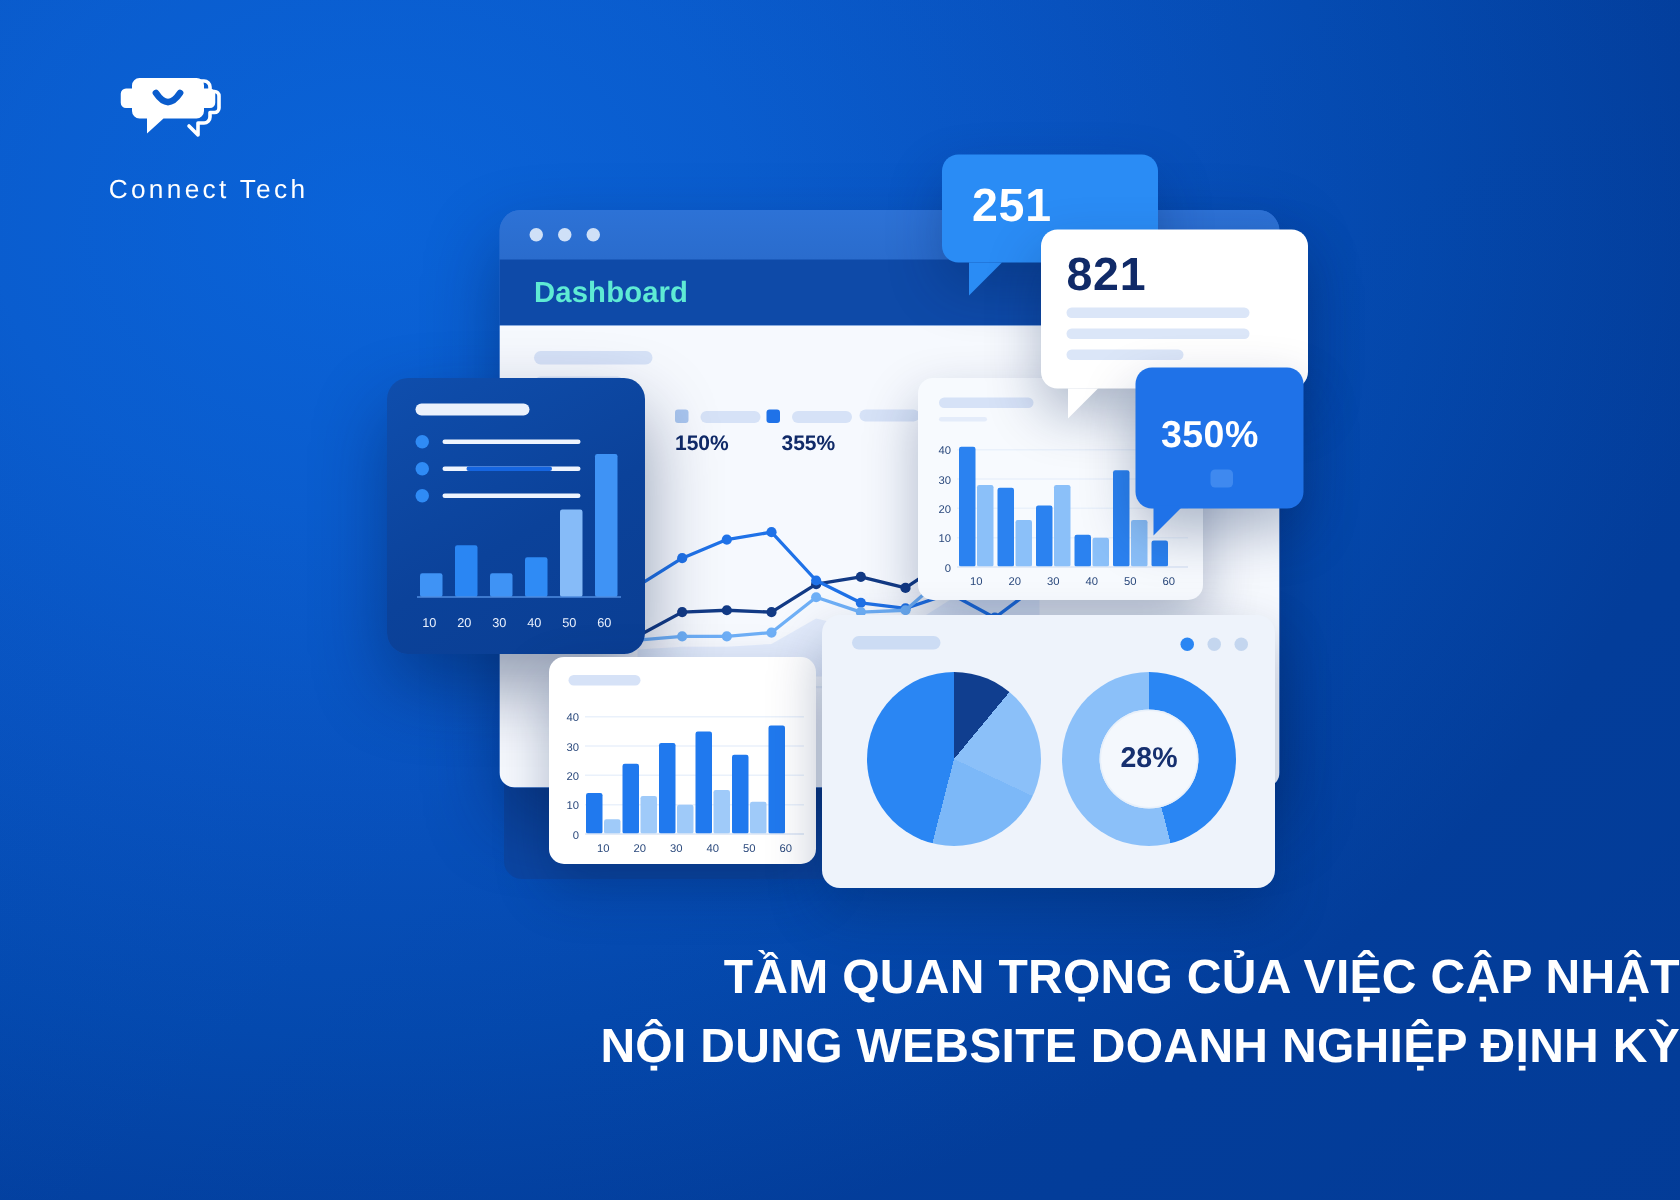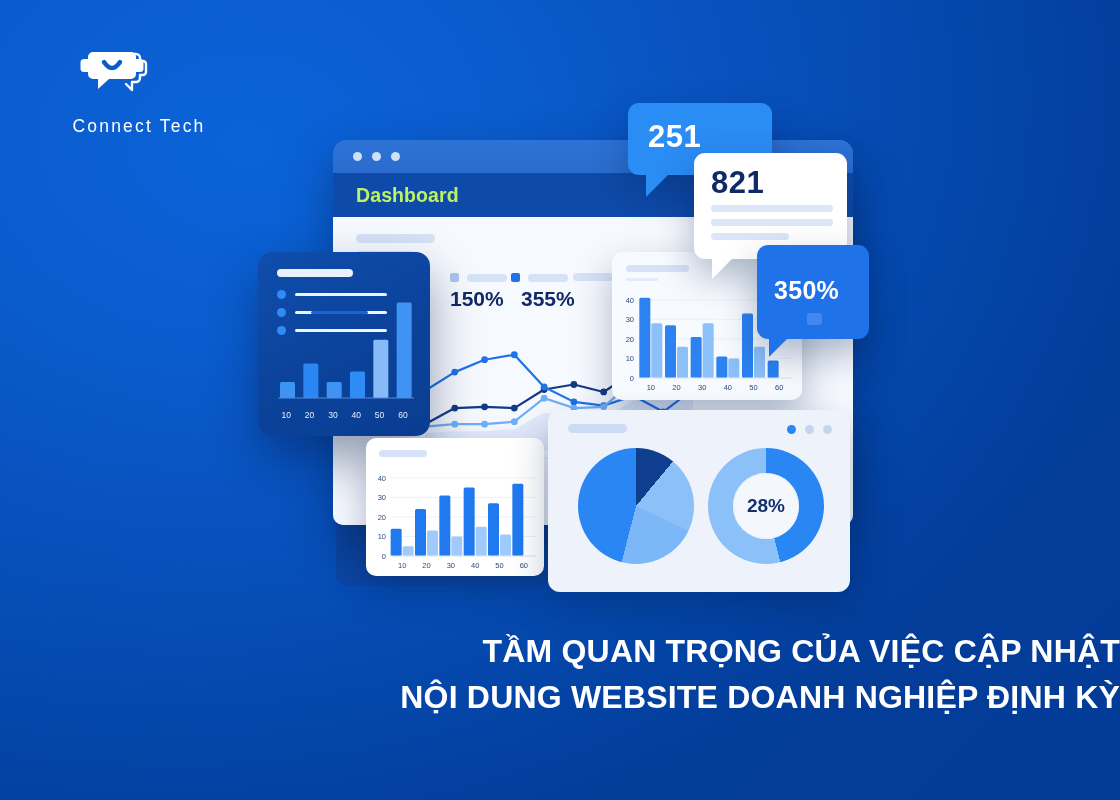--- a/index.html
+++ b/index.html
@@ -48,30 +48,30 @@
   #main-window .chrome {
     height:33px; background:linear-gradient(180deg,#2d72d6,#2a6ccd);
     display:flex; align-items:center; padding-left:20px; gap:10px;
   }
   #main-window .chrome .dot { background:#cfe0f7; }
   #main-window .titlebar {
     height:44px; background:#0e4aa8;
     display:flex; align-items:center; padding-left:23px;
   }
   #main-window .titlebar span {
-    color:#bef264; font-size:19.5px; font-weight:700; letter-spacing:0.1px;
+    color:#5eead4; font-size:19.5px; font-weight:700; letter-spacing:0.1px;
   }
   #main-window .body {
     position:relative; height:308px; background:#f6f9fe;
   }
 
   .legend-row { position:absolute; display:flex; align-items:center; gap:8px; }
   .legend-sq { width:9px; height:9px; border-radius:2px; }
 
-  .pct-big { position:absolute; color:#102a68; font-size:21px; font-weight:700; }
+  .pct-big { position:absolute; color:#102a68; font-size:14px; font-weight:700; }
 
   
   #dark-card {
     left:258px; top:252px; width:172px; height:184px;
     background:linear-gradient(150deg,#0f4ead 0%,#0b429a 55%,#0a3e93 100%);
     border-radius:14px; z-index:14;
   }
   #dark-card .hdr { position:absolute; left:19px; top:17px; width:76px; height:8px;
      border-radius:4px; background:#eaf1fc; }
   #dark-card .li { position:absolute; display:flex; align-items:center; gap:9px; }
@@ -112,21 +112,21 @@
   .donut-hole span { color:#16306f; font-size:19px; font-weight:700; }
 
   
   .bubble { position:absolute; border-radius:11px;padding-left:37px; }
   .bubble .tail { position:absolute; width:0; height:0; }
 
   #bubble-251 { left:628px; top:103px; width:144px; height:72px; background:#2a8cf5; z-index:24; }
   #bubble-251 .val { color:#fff; font-size:31px; font-weight:700; position:absolute; left:20px; top:16px; letter-spacing:0.5px;}
   #bubble-251 .tail { left:18px; top:72px; border-left:0 solid transparent; border-right:22px solid transparent; border-top:22px solid #2a8cf5; }
 
-  #bubble-821 { left:694px; top:153px; width:153px; height:106px; background:#ffffff; z-index:25; }
+  #bubble-821 { left:694px; top:153px; width:178px; height:106px; background:#ffffff; z-index:25; }
   #bubble-821 .val { color:#102a68; font-size:31px; font-weight:700; position:absolute; left:17px; top:12px; letter-spacing:0.5px;}
   #bubble-821 .ln { position:absolute; height:7px; border-radius:4px; background:#dbe6f8; }
   #bubble-821 .tail { left:18px; top:106px; border-left:0 solid transparent; border-right:20px solid transparent; border-top:20px solid #ffffff; }
 
   #bubble-350 { left:757px; top:245px; width:112px; height:94px; background:#1f72e8; z-index:26; }
   #bubble-350 .val { color:#fff; font-size:25px; font-weight:700; position:absolute; left:17px; top:31px; letter-spacing:0.3px;}
   #bubble-350 .sq { position:absolute; left:50px; top:68px; width:15px; height:12px; border-radius:3px; background:#3f89ef;}
   #bubble-350 .tail { left:12px; top:92px; border-left:0 solid transparent; border-right:20px solid transparent; border-top:20px solid #1f72e8; }
 
   

